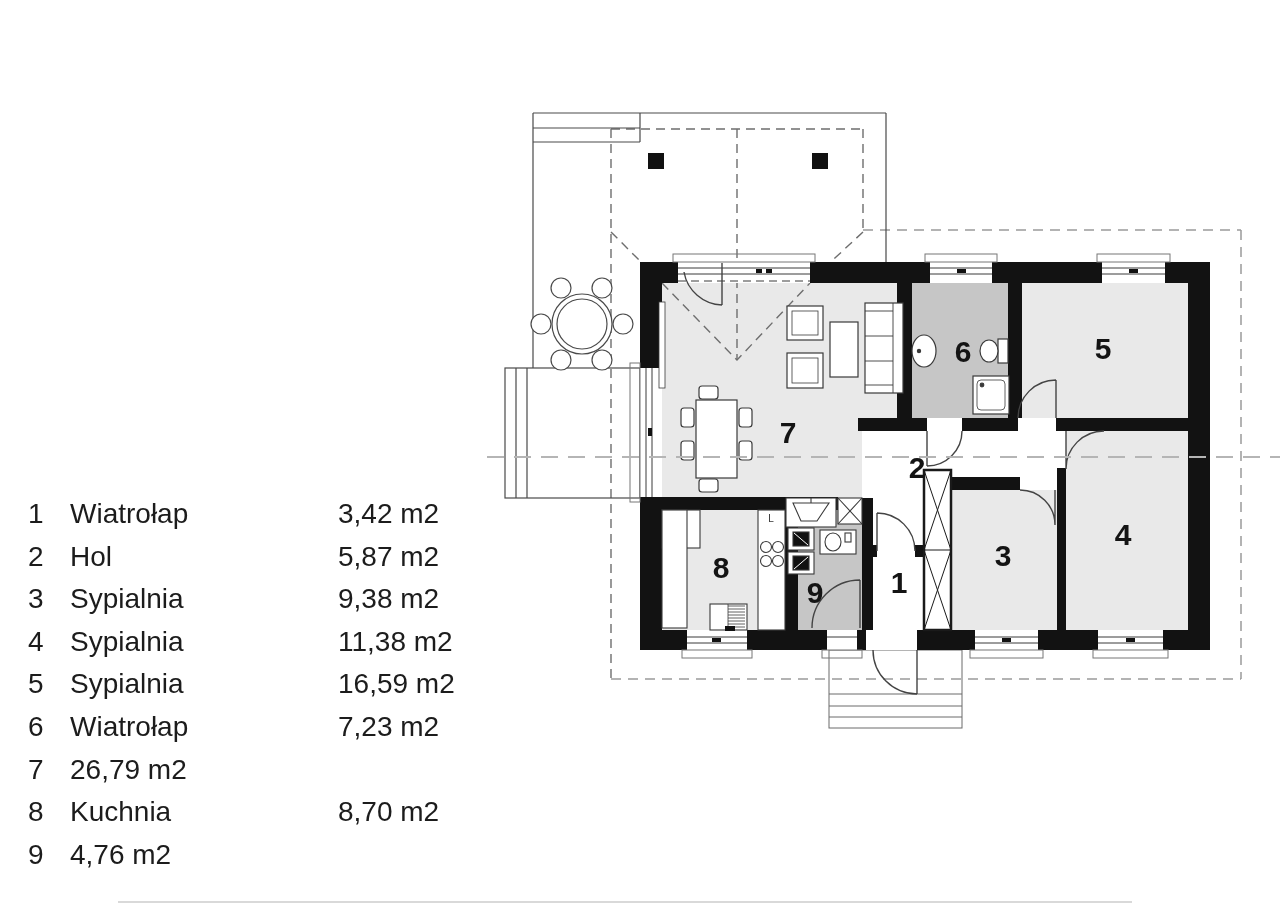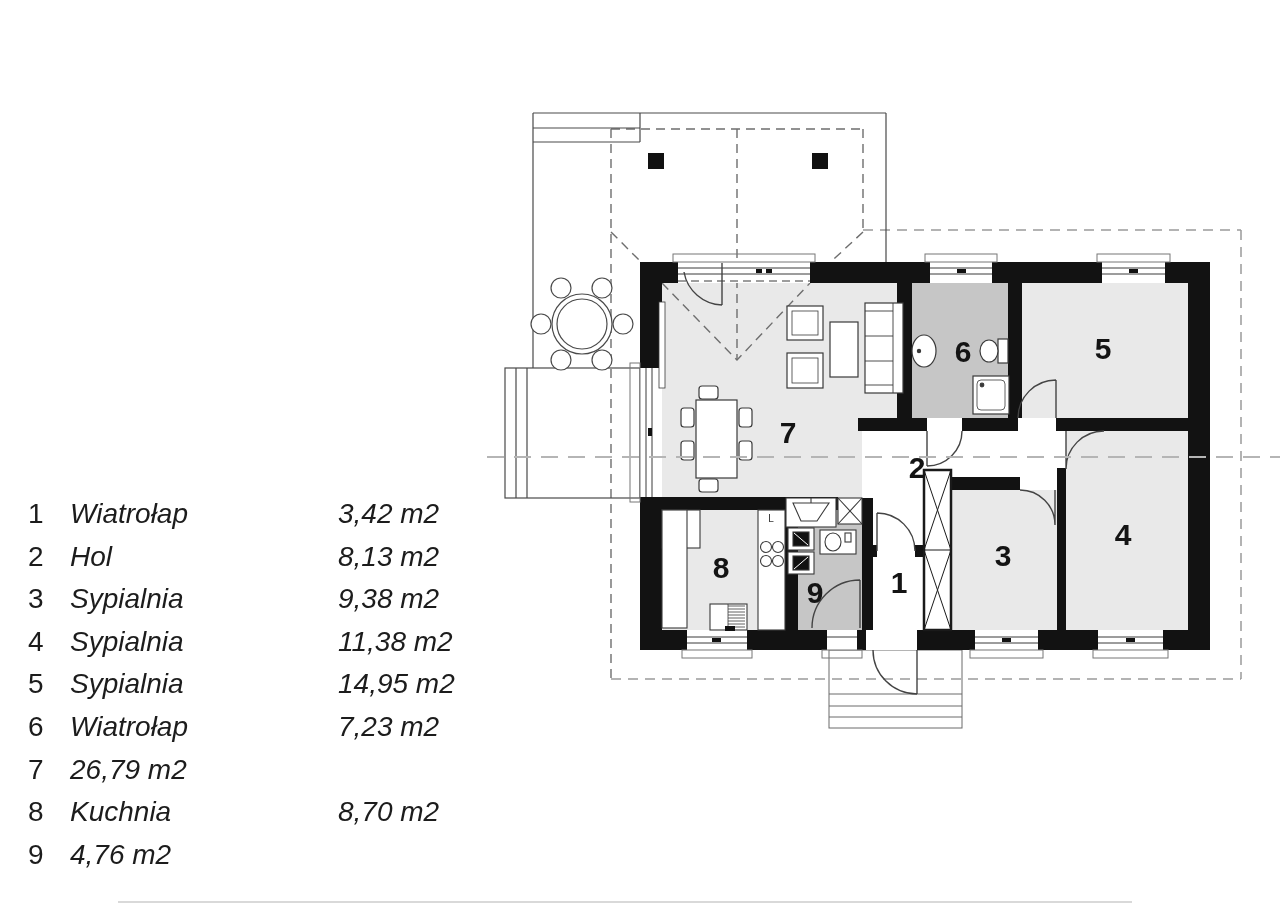--- a/index.html
+++ b/index.html
@@ -4,22 +4,22 @@
 <style>
   html,body{margin:0;padding:0;background:#ffffff;width:1280px;height:905px;overflow:hidden;
     font-family:"Liberation Sans", sans-serif;}
   #stage{position:relative;width:1280px;height:905px;}
   #plan-svg{position:absolute;left:0;top:0;}
   .room-num{font:bold 30px "Liberation Sans", sans-serif;fill:#141414;}
   .kmark{font:10px "Liberation Sans", sans-serif;fill:#333;}
   #legend{position:absolute;left:28px;top:498px;width:450px;}
   .lrow{display:flex;align-items:baseline;height:42.6px;font-size:28px;color:#1c1c1c;}
   .lno{width:42px;}
-  .lname{width:268px;font-style:italic;}
-  .larea{flex:1;font-style:italic;}
+  .lname{width:268px;}
+  .larea{flex:1;}
   #bottom-rule{position:absolute;left:118px;top:901px;width:1014px;height:2px;background:#d9d9d9;}
 </style>
 </head>
 <body>
 
 <div id="stage">
 
 <svg id="plan-svg" width="1280" height="905" viewBox="0 0 1280 905">
 
   <g stroke="none">
@@ -237,36 +237,36 @@
 
   <div id="legend">
     <div class="lrow">
       <span class="lno">1</span>
       <span class="lname">Wiatrołap</span>
       <span class="larea">3,42 m2</span>
     </div>
     <div class="lrow">
       <span class="lno">2</span>
       <span class="lname">Hol</span>
-      <span class="larea">8,13 m2</span>
+      <span class="larea">5,87 m2</span>
     </div>
     <div class="lrow">
       <span class="lno">3</span>
       <span class="lname">Sypialnia</span>
       <span class="larea">9,38 m2</span>
     </div>
     <div class="lrow">
       <span class="lno">4</span>
       <span class="lname">Sypialnia</span>
       <span class="larea">11,38 m2</span>
     </div>
     <div class="lrow">
       <span class="lno">5</span>
       <span class="lname">Sypialnia</span>
-      <span class="larea">14,95 m2</span>
+      <span class="larea">16,59 m2</span>
     </div>
     <div class="lrow">
       <span class="lno">6</span>
       <span class="lname">Wiatrołap</span>
       <span class="larea">7,23 m2</span>
     </div>
     <div class="lrow">
       <span class="lno">7</span>
       <span class="larea">26,79 m2</span>
     </div>

